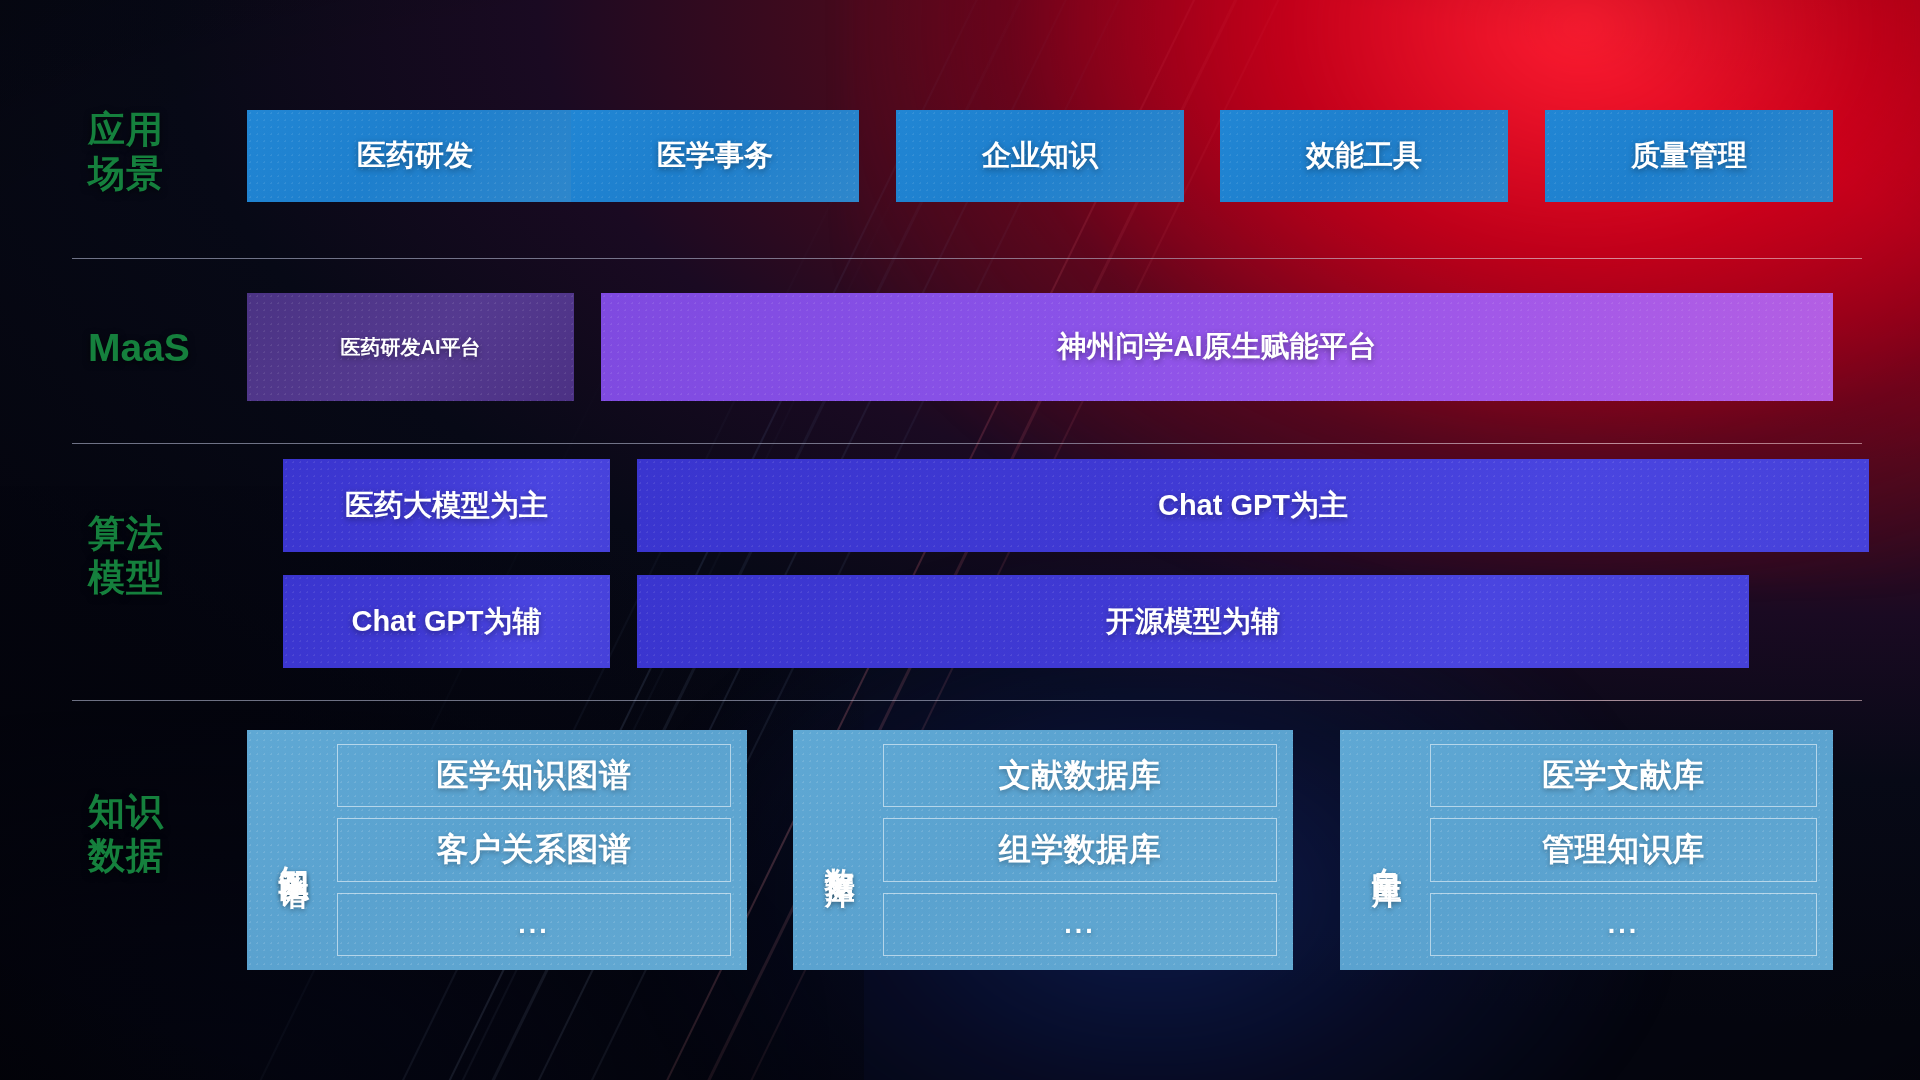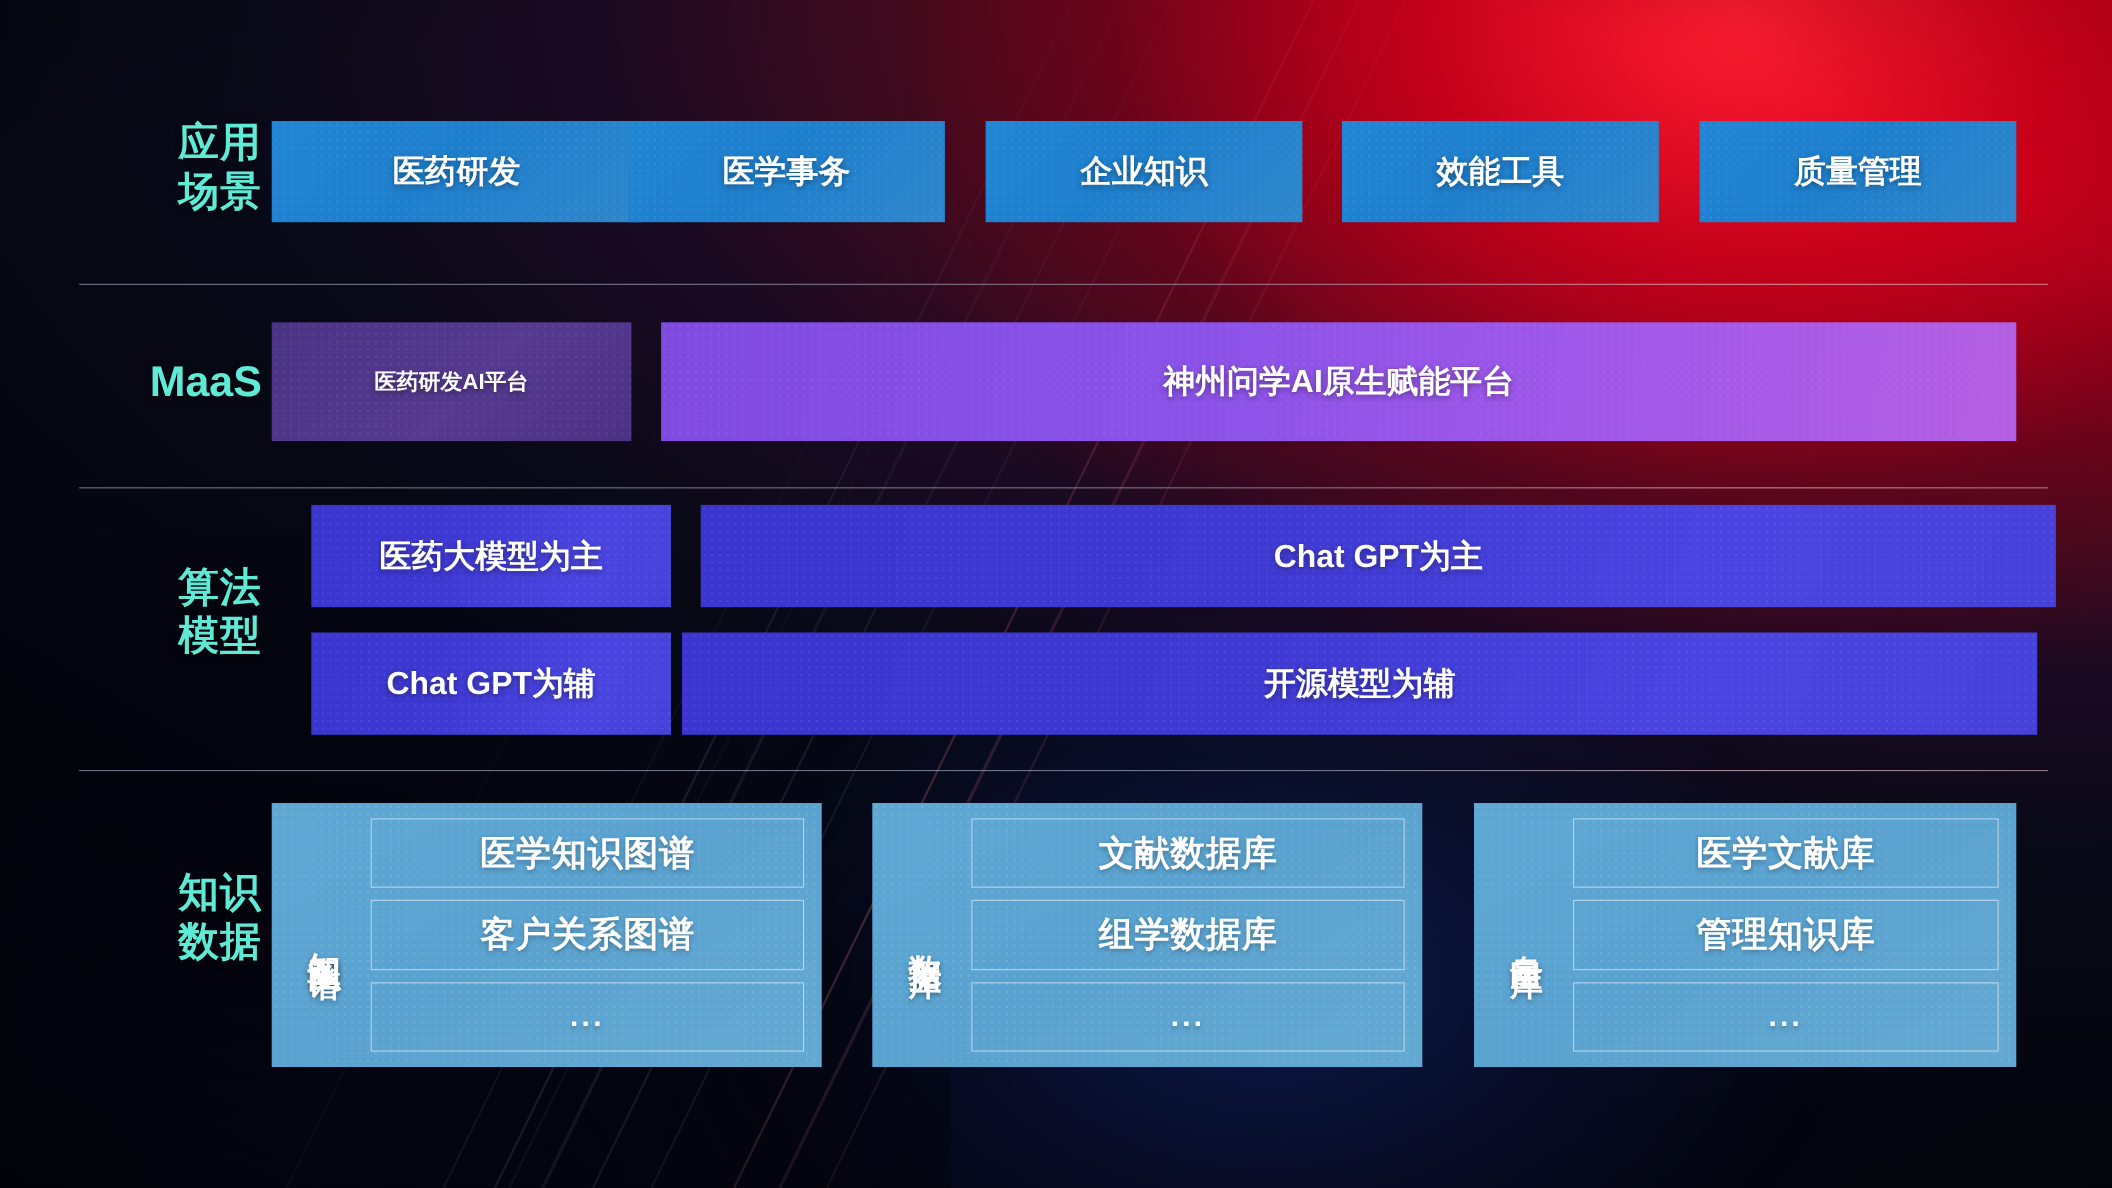--- a/index.html
+++ b/index.html
@@ -56,25 +56,25 @@
     position:absolute; inset:0;
     background:radial-gradient(115% 105% at 50% 52%, rgba(0,0,0,0) 52%, rgba(0,0,0,.55) 100%);
   }
 
   
   .stage { position:relative; z-index:3; width:1920px; height:1080px; }
 
   .row-label {
     position:absolute;
     left:88px; width:150px;
-    color:#5eead4;
+    color:#15803d;
     font-size:37px; font-weight:bold;
     line-height:1.18;
     letter-spacing:1px;
-    text-align:right;
+    text-align:left;
     text-shadow:0 2px 7px rgba(0,0,0,.65);
   }
   .row-label.latin { font-size:39px; letter-spacing:0px; }
 
   .divider {
     position:absolute;
     left:72px; width:1790px; height:1px;
     background:linear-gradient(90deg, rgba(175,180,205,.62) 0%, rgba(186,190,212,.58) 62%, rgba(225,190,200,.72) 86%, rgba(240,205,210,.55) 100%);
   }
 
@@ -213,21 +213,21 @@
 
   <div class="row-label" style="top:512px;">
     <div>算法</div>
     <div>模型</div>
   </div>
 
   <div class="cell algo r1" style="left:247px; width:327px;">医药大模型为主</div>
   <div class="cell algo r1" style="left:601px; width:1232px;">Chat GPT为主</div>
 
   <div class="cell algo r2" style="left:247px; width:327px;">Chat GPT为辅</div>
-  <div class="cell algo r2" style="left:584px; width:1232px;">开源模型为辅</div>
+  <div class="cell algo r2" style="left:601px; width:1112px;">开源模型为辅</div>
 
   <div class="divider" style="top:700px;"></div>
 
   <div class="row-label" style="top:790px;">
     <div>知识</div>
     <div>数据</div>
   </div>
 
   <div class="kpanel" style="left:247px; width:500px;">
     <div class="kpanel-title">知识图谱</div>

